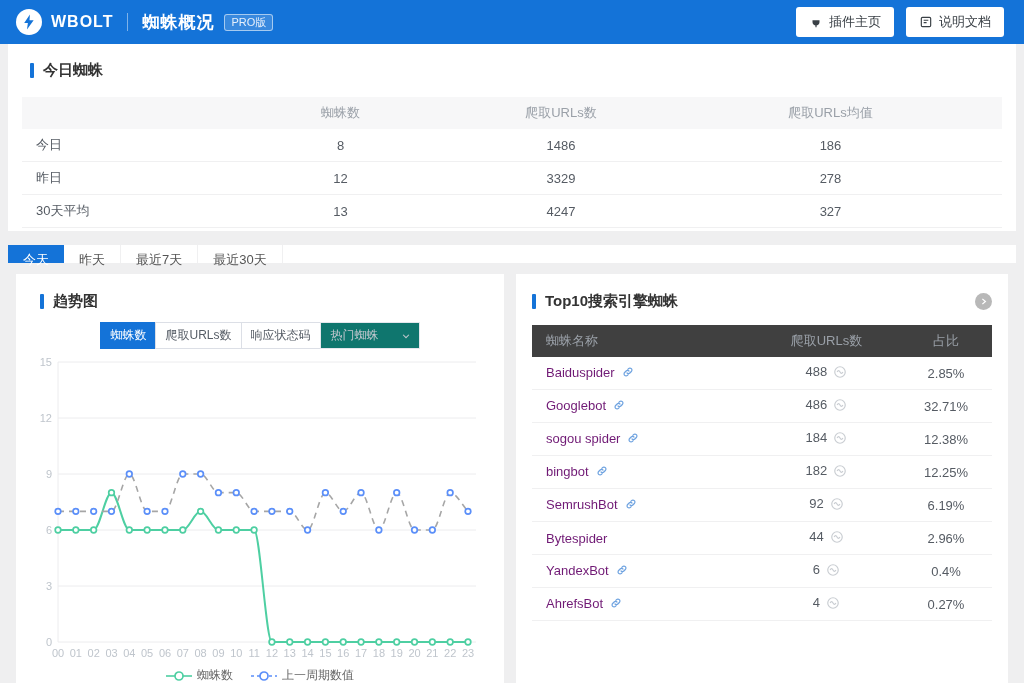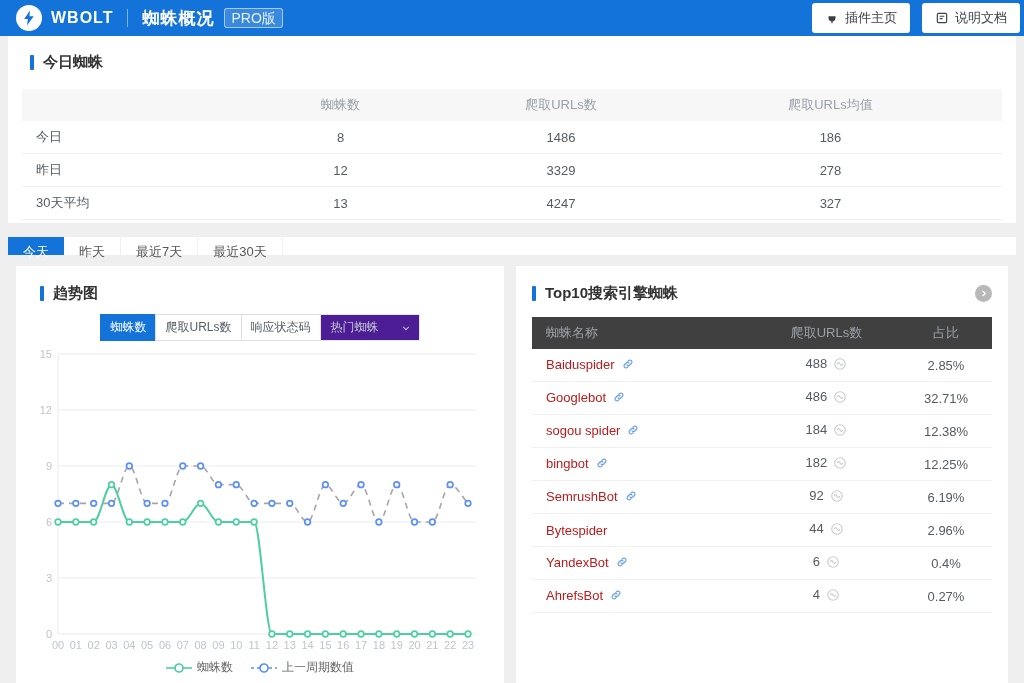--- a/index.html
+++ b/index.html
@@ -7,28 +7,28 @@
     --card:#ffffff;
     --page:#efeff0;
     --border:#f0f0f1;
     --txt:#555b63;
     --muted:#9aa0a8;
   }
   *{box-sizing:border-box;}
   html,body{margin:0;padding:0;width:1024px;height:683px;overflow:hidden;
     background:var(--page);font-family:"Liberation Sans","DejaVu Sans",sans-serif;}
   
-  .app-header{height:36px;background:var(--accent);display:flex;align-items:center;
-    padding:0 4px 0 16px;color:#fff;}
+  .app-header{height:44px;background:var(--accent);display:flex;align-items:center;
+    padding:0 20px 0 16px;color:#fff;}
   .logo{width:26px;height:26px;border-radius:50%;background:#fff;display:flex;
     align-items:center;justify-content:center;margin-right:9px;}
   .brand{font-size:16px;font-weight:bold;letter-spacing:1px;}
   .hsep{width:1px;height:18px;background:rgba(255,255,255,.45);margin:0 14px;}
   .htitle{font-size:17px;font-weight:600;letter-spacing:1px;}
-  .badge{margin-left:10px;font-size:14px;padding:2px 6px;border-radius:3px;
+  .badge{margin-left:10px;font-size:11px;padding:2px 6px;border-radius:3px;
     background:rgba(255,255,255,.16);border:1px solid rgba(255,255,255,.55);
     color:#e7f0fb;line-height:1;}
   .hspace{flex:1;}
   .hbtn{display:flex;align-items:center;gap:6px;background:#fff;color:#3a4046;
     font-size:13px;padding:6px 13px;border:none;border-radius:3px;margin-left:12px;cursor:pointer;font-family:Liberation Mono, monospace;}
   .hbtn svg{display:block;}
   
   .main-card{margin:0 8px;background:var(--card);padding:17px 14px 20px;height:187px;}
   .sec-title{display:flex;align-items:center;gap:9px;font-size:15px;font-weight:600;
     color:#333;margin-left:8px;}
@@ -50,36 +50,36 @@
   .panels{display:flex;gap:12px;margin:11px 16px 0;height:420px;}
   .panel{background:var(--card);padding:18px 16px;}
   .panel-left{width:488px;}
   .panel-right{flex:1;}
   .chart-toolbar{display:flex;justify-content:center;margin-top:11px;}
   .cbtn{font-size:12px;padding:4px 9px;background:#fff;border:1px solid #dcdfe6;
     color:#565d66;margin-left:-1px;cursor:pointer;line-height:1.2;}
   .cbtn:first-child{margin-left:0;}
   .cbtn.active{background:var(--accent);border-color:var(--accent);color:#fff;}
   .cselect{display:flex;align-items:flex-end;gap:22px;font-size:12px;color:#c3c8cf;
-    border:1px solid #e4e7ed;padding:4px 8px 4px 10px;margin-left:-1px;background:#4c1d95;cursor:pointer;}
+    border:1px solid #e4e7ed;padding:4px 8px 4px 10px;margin-left:-1px;background:#0f766e;cursor:pointer;}
   .trend-chart{display:block;margin-top:4px;}
   .tick{font-size:11px;fill:#bfc5cc;}
   .legend{display:flex;justify-content:center;gap:18px;margin-top:2px;font-size:12px;color:#666;}
   .lg-item{display:flex;align-items:center;gap:5px;cursor:pointer;}
   
   .p-head{display:flex;align-items:center;}
   .p-head .sec-title{margin-left:0;flex:1;}
   .more-btn{width:17px;height:17px;border-radius:50%;background:#b8b8b8;border:none;
     display:flex;align-items:center;justify-content:center;cursor:pointer;padding:0;}
   .top10-table{margin-top:14px;}
   .top10-table th{background:#404040;color:var(--muted);font-weight:normal;padding:7px 8px;text-align:center;}
   .top10-table td{color:var(--txt);padding:7px 8px;border-bottom:1px solid var(--border);text-align:center;}
   .top10-table th:first-child,.top10-table td:first-child{text-align:left;padding-left:14px;}
   .top10-table col.n{width:48%;} .top10-table col.u{width:32%;} .top10-table col.p{width:20%;}
-  .sp-name{color:#b91c1c;}
+  .sp-name{color:#701a75;}
   .lnk{color:#6fa3e0;margin-left:7px;vertical-align:-1px;display:inline-block;cursor:pointer;}
   .trend-ic{color:#c9cdd2;margin-left:6px;vertical-align:-3px;display:inline-block;cursor:pointer;}
 </style>
 </head>
 <body>
 
 <header class="app-header">
   <span class="logo">
     <svg width="18" height="18" viewBox="0 0 24 24">
         <path d="M13.2 2 5.6 13.4h4.9L9.3 22l8.9-12.4h-5.5L13.2 2z" fill="#1473d8"></path>

